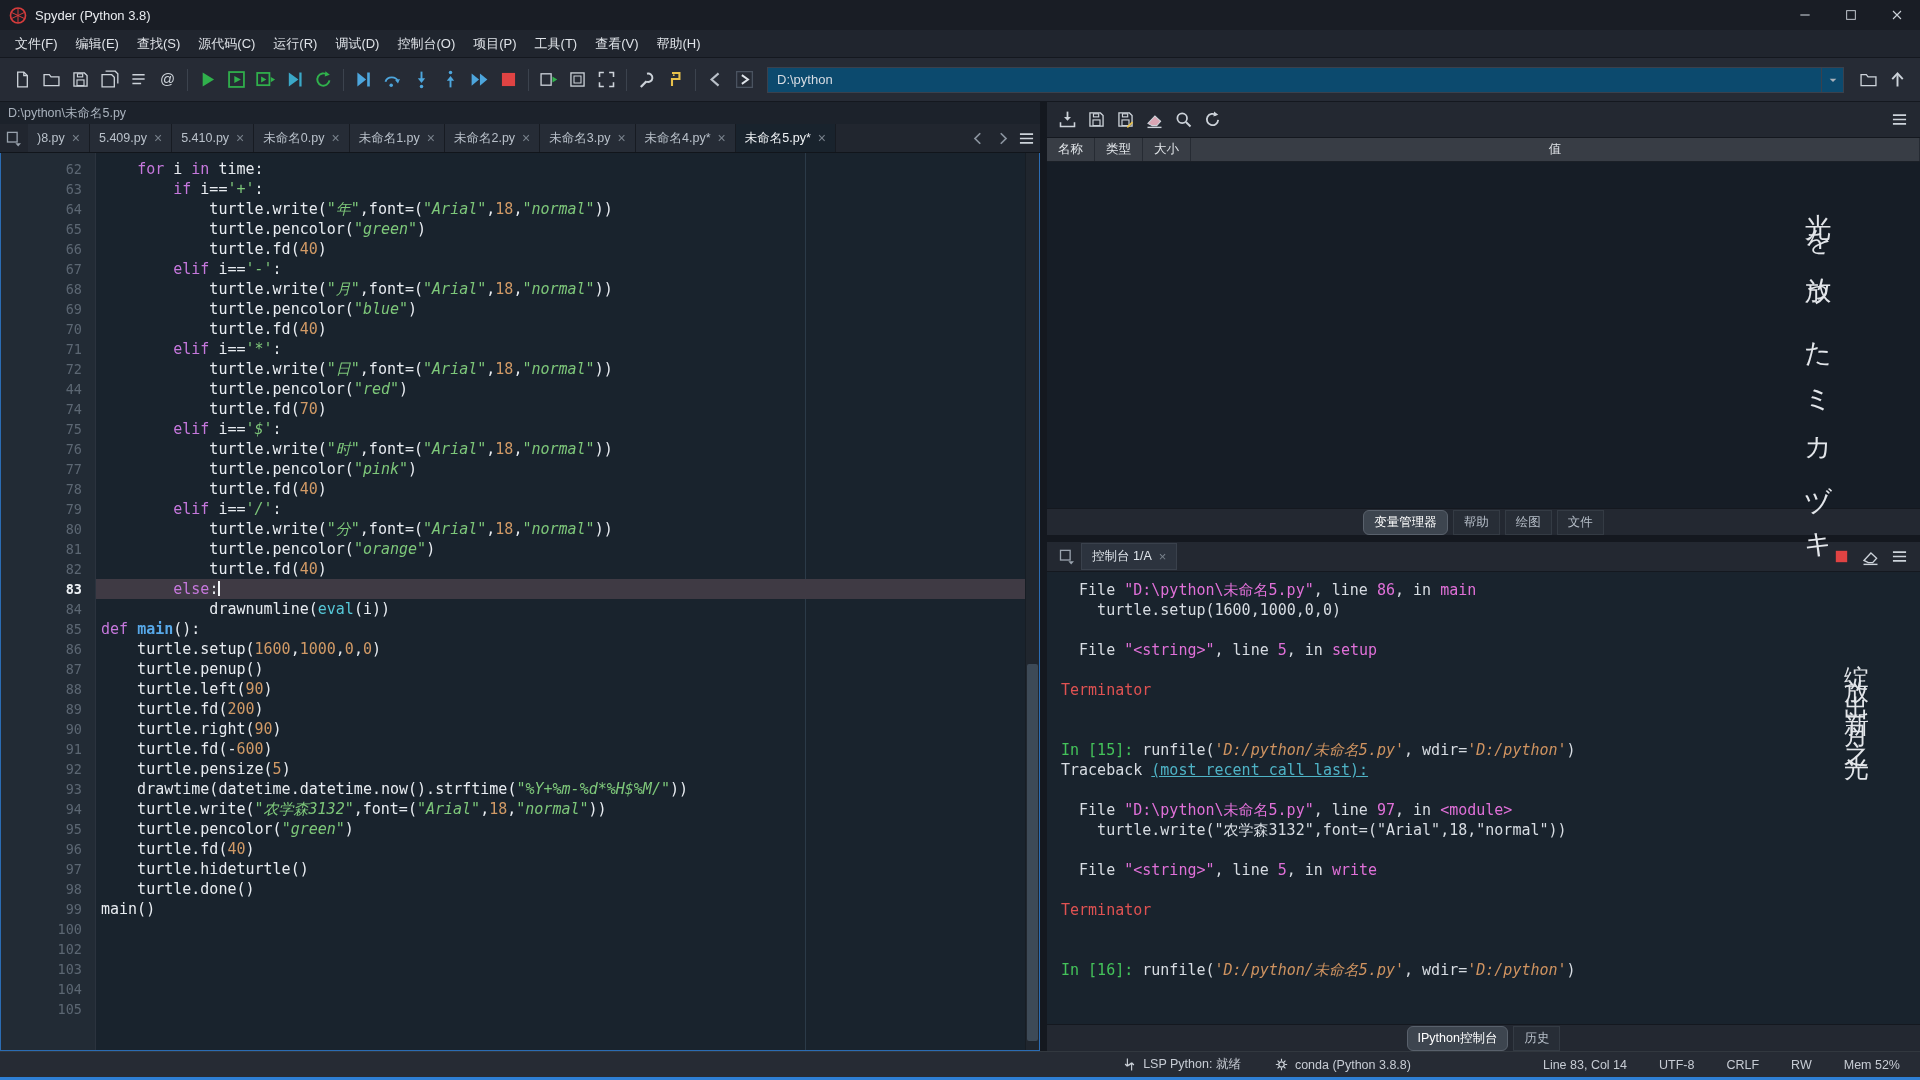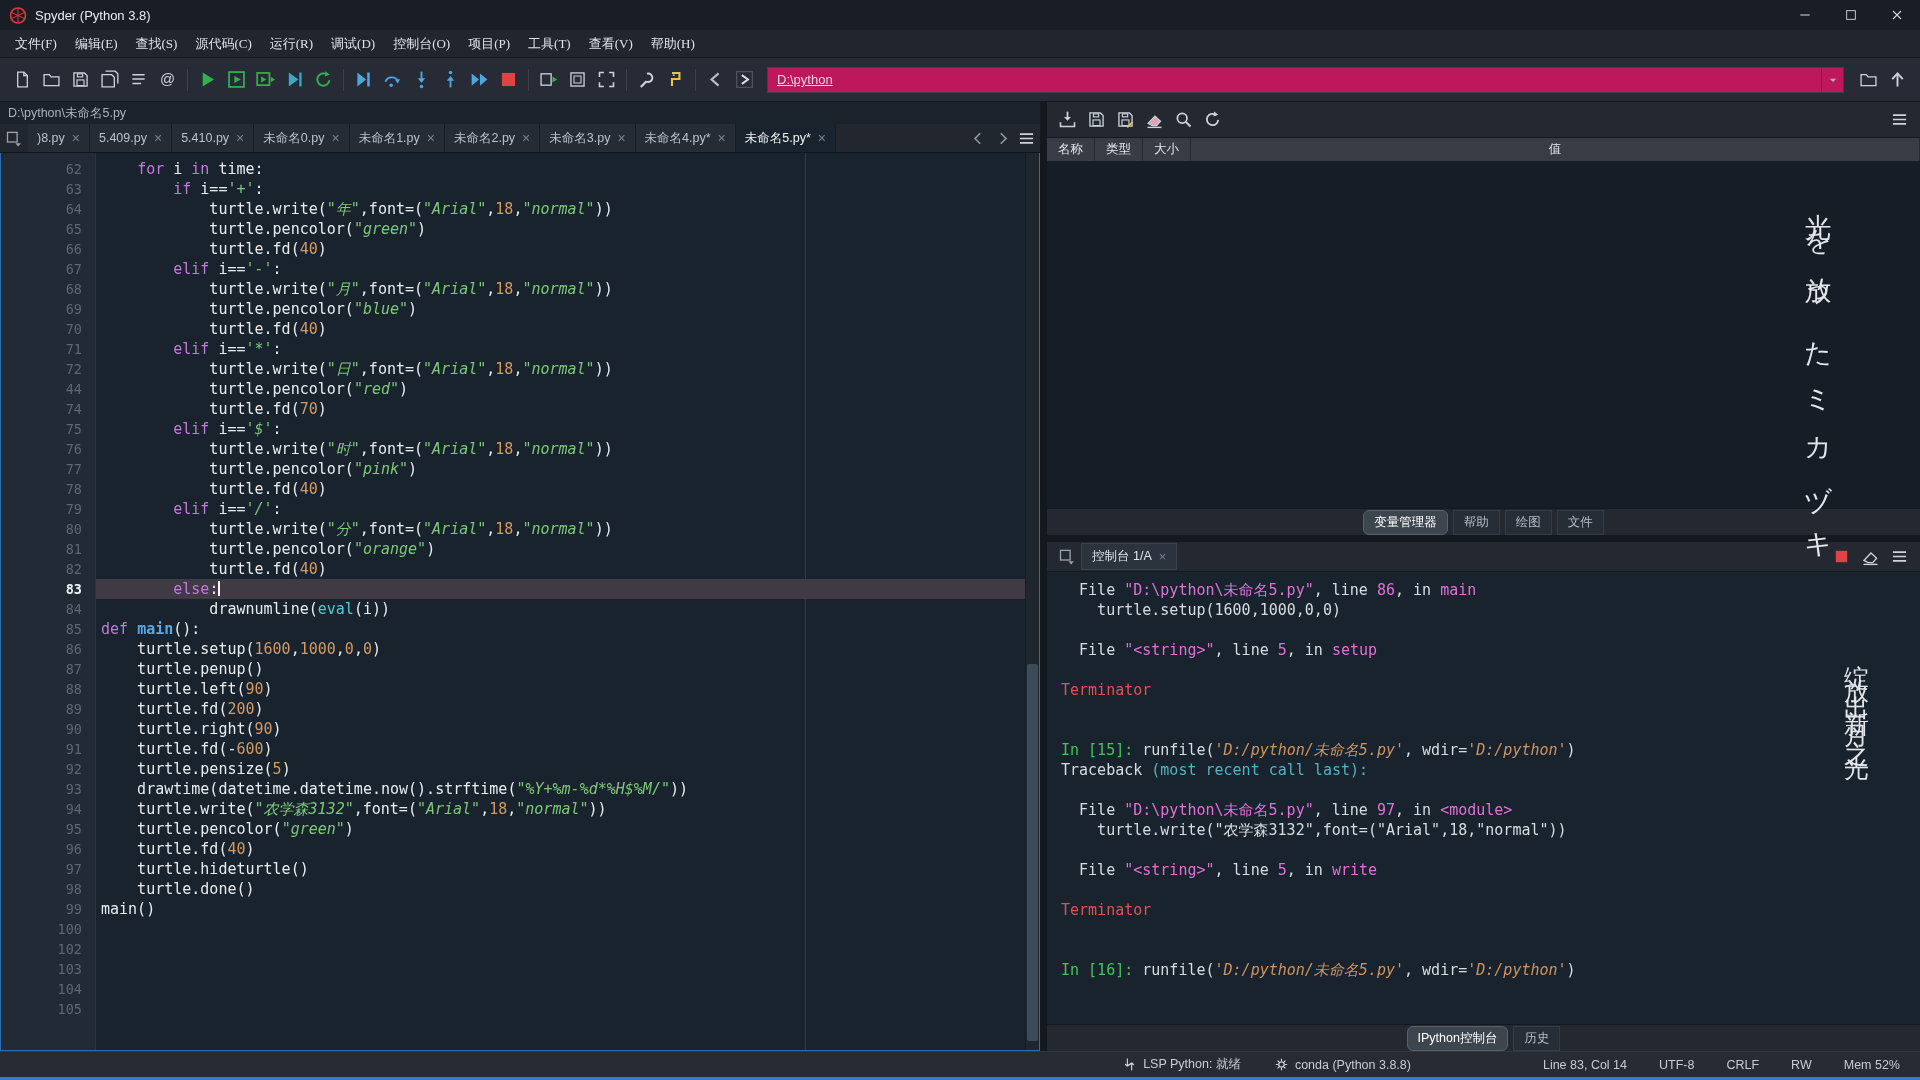--- a/index.html
+++ b/index.html
@@ -13,30 +13,30 @@
 
   
   .titlebar { height:30px; background:#191d25; display:flex; align-items:center; padding-left:8px; }
   .titlebar .app-icon { width:20px; height:20px; margin-right:7px; }
   .titlebar .title-text { font-size:13px; color:#e8ebef; }
   .win-controls { margin-left:auto; display:flex; height:100%; }
   .win-btn { width:46px; height:100%; display:flex; align-items:center; justify-content:center; }
   .win-btn svg { width:16px; height:16px; }
 
   
-  .menubar { height:28px; background:#20252e; display:flex; align-items:center; padding-left:6px; border-bottom:1px solid #14181f;font-family:Liberation Serif, serif; }
+  .menubar { height:28px; background:#20252e; display:flex; align-items:center; padding-left:6px; border-bottom:1px solid #14181f; }
   .menu-item { padding:4px 9px; font-size:13px; color:#dfe3e8; cursor:default; }
 
   
   .toolbar { height:44px; background:#262b35; display:flex; align-items:center; padding:0 8px; border-bottom:1px solid #14181f; }
   .icon { width:29px; height:29px; display:inline-flex; align-items:center; justify-content:center; flex:none; }
   .icon svg { width:21px; height:21px; }
   .tb-sep { width:1px; height:22px; background:#3c434e; margin:0 5px; flex:none; }
-  .path-combo { flex:1; height:26px; margin:0 10px 0 8px; background:#be185d; border:1px solid #3a414d;
-    display:flex; align-items:center; padding-left:9px; font-size:13px; color:#d7dce3;text-decoration:underline; }
+  .path-combo { flex:1; height:26px; margin:0 10px 0 8px; background:#0c4a6e; border:1px solid #3a414d;
+    display:flex; align-items:center; padding-left:9px; font-size:13px; color:#d7dce3; }
   .path-combo .combo-arrow { margin-left:auto; width:22px; height:100%; display:flex; align-items:center; justify-content:center; border-left:1px solid #3a414d; }
   .path-combo .combo-arrow svg { width:16px; height:16px; }
 
   
   .main { display:flex; height:949px; }
   .v-splitter { width:7px; background:#14181f; }
   .h-splitter { height:7px; background:#14181f; }
 
   
   .left-panel { width:1040px; display:flex; flex-direction:column; flex:none; }
@@ -84,21 +84,21 @@
 
   .console-section { flex:1; display:flex; flex-direction:column; min-height:0; }
   .ctabbar { height:30px; background:#232831; display:flex; align-items:center; padding:0 6px; border-bottom:1px solid #14181f; }
   .ctab { display:flex; align-items:center; gap:7px; background:#2c333e; padding:4px 10px; font-size:12.5px; color:#dfe4ea; border:1px solid #3a414c; }
   .ctab .etab-close { font-size:13px; }
   .ctabbar .spacer { flex:1; }
   .console-body { flex:1; background:#19232d; overflow:hidden; padding:8px 0 0 14px; }
   .console-line { height:20px; line-height:20px; white-space:pre; font-size:15px;
     font-family:"DejaVu Sans Mono","Liberation Mono",monospace; }
   .cn-w { color:#d7dce2; } .cn-m { color:#e070d8; } .cn-r { color:#e05252; }
-  .cn-g { color:#44c35a; font-weight:normal; } .cn-s { color:#cf9360; font-style:italic; } .cn-c { color:#4fb3c6; }
+  .cn-g { color:#44c35a; font-weight:normal; } .cn-s { color:#cf9360; font-style:italic; } .cn-c { color:#4fb3c6;text-decoration:underline; }
 
   
   .statusbar { height:26px; background:#262b34; border-top:1px solid #32383f; display:flex; align-items:center; font-size:12.5px; color:#c7ccd4; }
   .status-right { margin-left:auto; display:flex; align-items:center; gap:32px; padding-right:20px; }
   .status-item { display:flex; align-items:center; gap:5px; white-space:nowrap; }
   .status-item .s-icon { width:17px; height:17px; display:inline-flex; }
   .status-item .s-icon svg { width:17px; height:17px; }
   .status-item.big-gap { margin-left:100px; }
   .bottom-line { height:3px; background:#2e7fd4; }
 

